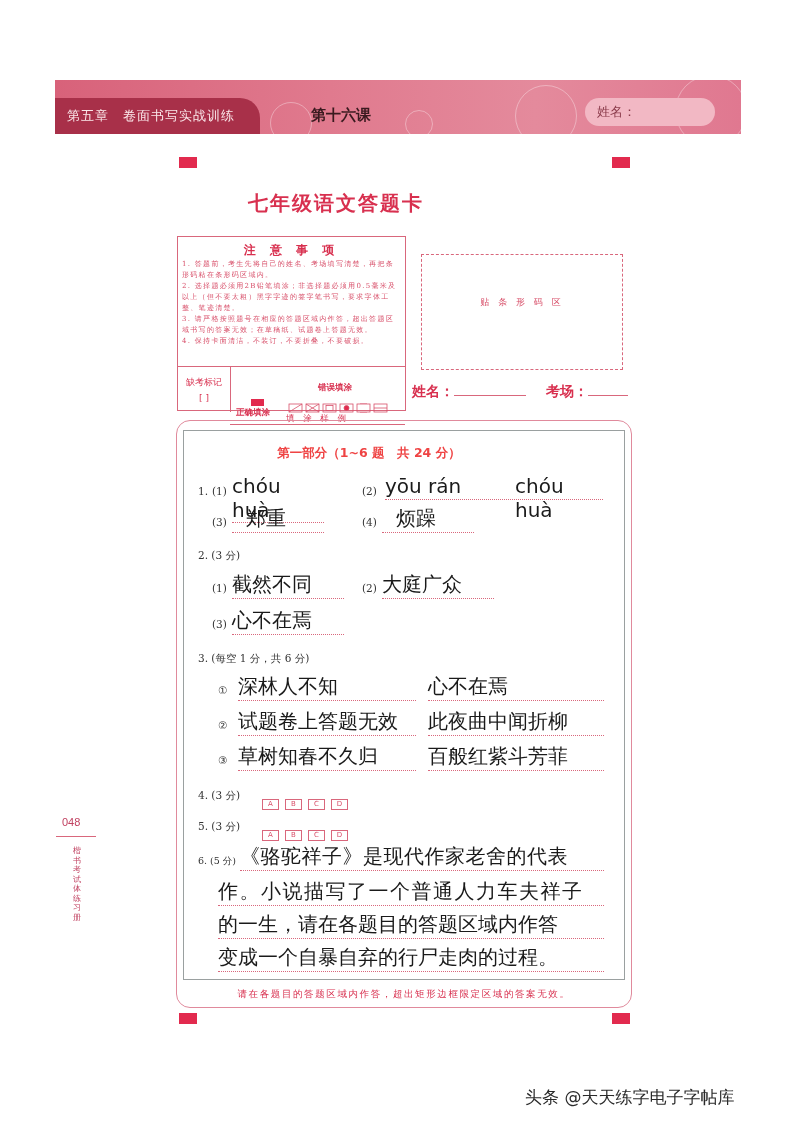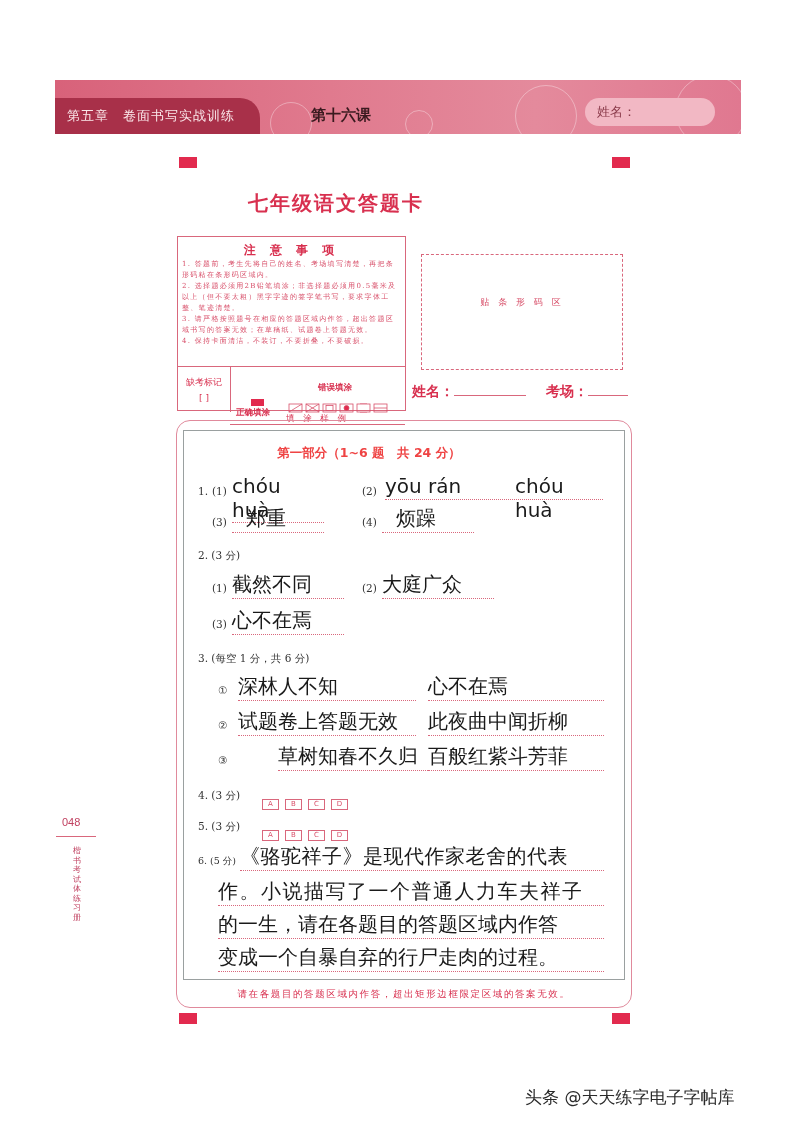--- a/index.html
+++ b/index.html
@@ -135,21 +135,21 @@
 <div class="abs hw dot" style="left:232px;top:607px;width:112px;">心不在焉</div>
 
 <div class="abs q" style="left:198px;top:652px;">3. (每空 1 分，共 6 分)</div>
 <div class="abs q" style="left:218px;top:684px;">①</div>
 <div class="abs hw dot" style="left:238px;top:673px;width:178px;">深林人不知</div>
 <div class="abs hw dot" style="left:428px;top:673px;width:176px;">心不在焉</div>
 <div class="abs q" style="left:218px;top:719px;">②</div>
 <div class="abs hw dot" style="left:238px;top:708px;width:178px;">试题卷上答题无效</div>
 <div class="abs hw dot" style="left:428px;top:708px;width:176px;">此夜曲中闻折柳</div>
 <div class="abs q" style="left:218px;top:754px;">③</div>
-<div class="abs hw dot" style="left:238px;top:743px;width:178px;margin-left:40px;">草树知春不久归</div>
+<div class="abs hw dot" style="left:238px;top:743px;width:178px;">草树知春不久归</div>
 <div class="abs hw dot" style="left:428px;top:743px;width:176px;">百般红紫斗芳菲</div>
 
 <div class="abs q" style="left:198px;top:789px;">4. (3 分)</div>
 <div class="abs" style="left:262px;top:791px;">
   <span class="opt">A</span><span class="opt">B</span><span class="opt">C</span><span class="opt">D</span>
 </div>
 <div class="abs q" style="left:198px;top:820px;">5. (3 分)</div>
 <div class="abs" style="left:262px;top:822px;">
   <span class="opt">A</span><span class="opt">B</span><span class="opt">C</span><span class="opt">D</span>
 </div>

